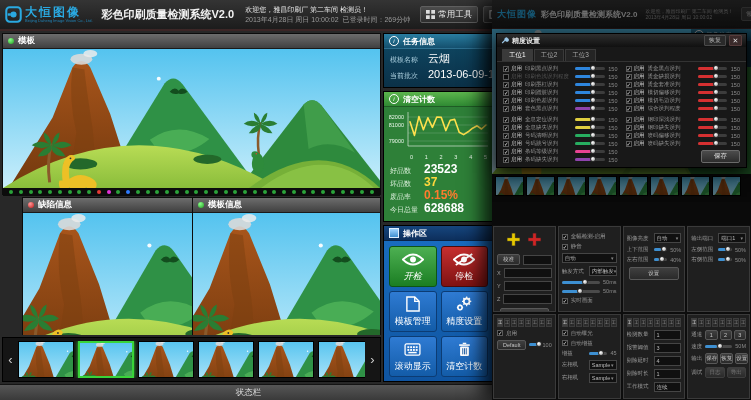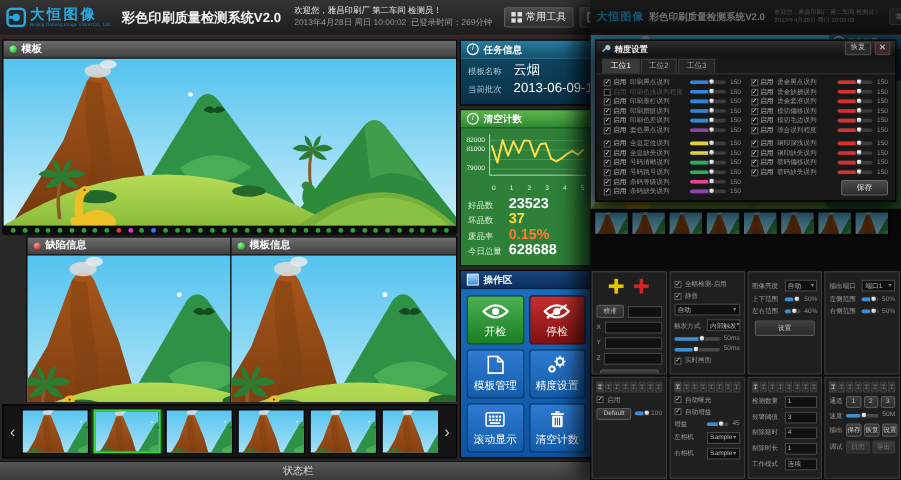--- a/index.html
+++ b/index.html
@@ -63,21 +63,21 @@
   .stat{display:flex;align-items:baseline;padding:0 6px;height:13px;}
   .slabel{font-size:7px;color:#d7ecd7;width:34px;flex:0 0 auto;white-space:nowrap;}
   .sval{font-size:12px;font-weight:bold;color:#fff;white-space:nowrap;}
   .val-yellow .sval{color:#ffd83d;}
   .val-orange .sval{color:#ff7b2e;}
   .sp-ops{height:157px;background:linear-gradient(#1a6ec2,#0f54a0);margin-bottom:0;}
   .sp-ops .sphead{background:linear-gradient(#16467e,#0d2f5c);border-bottom:1px solid #0a2446;}
   .opsicon{width:8px;height:8px;background:linear-gradient(#9fd4ff,#3f8fd1);border:1px solid #dfefff;flex:0 0 auto;}
   .ops-grid{display:grid;grid-template-columns:1fr 1fr;gap:4px;padding:5px;}
   .op{height:41px;border-radius:3px;display:flex;flex-direction:column;align-items:center;justify-content:center;gap:2px;color:#fff;font-size:9px;font-family:inherit;cursor:pointer;padding:0;}
-  .btn-green{background:linear-gradient(#4db052,#1b7e23);border:1px solid #0e5514;}
+  .btn-green{background:linear-gradient(#4db052,#1b7e23);border:1px solid #0e5514;font-style:italic;}
   .btn-red{background:linear-gradient(#c62f2f,#7f1212);border:1px solid #4d0a0a;}
   .btn-blue{background:linear-gradient(#2f7bd3,#135ca8);border:1px solid #0c3c74;}
   .opicon{display:flex;align-items:center;justify-content:center;height:17px;}
   
   .app-right{position:absolute;left:492px;top:0;width:259px;height:400px;background:#161616;box-shadow:-10px 0 18px rgba(0,0,0,.78);}
   .rw-dim{filter:brightness(.5);}
   .rw-hdr{height:28px;background:linear-gradient(#343434,#1c1c1c);border-bottom:1px solid #3c2626;display:flex;align-items:center;gap:4px;padding:0 5px;white-space:nowrap;overflow:hidden;}
   .rw-logo{font-size:9px;font-weight:bold;color:#2aa9e1;letter-spacing:1px;}
   .rw-title{font-size:8px;font-weight:bold;color:#ddd;}
   .rw-wel{display:flex;flex-direction:column;line-height:1.3;margin-left:4px;}

